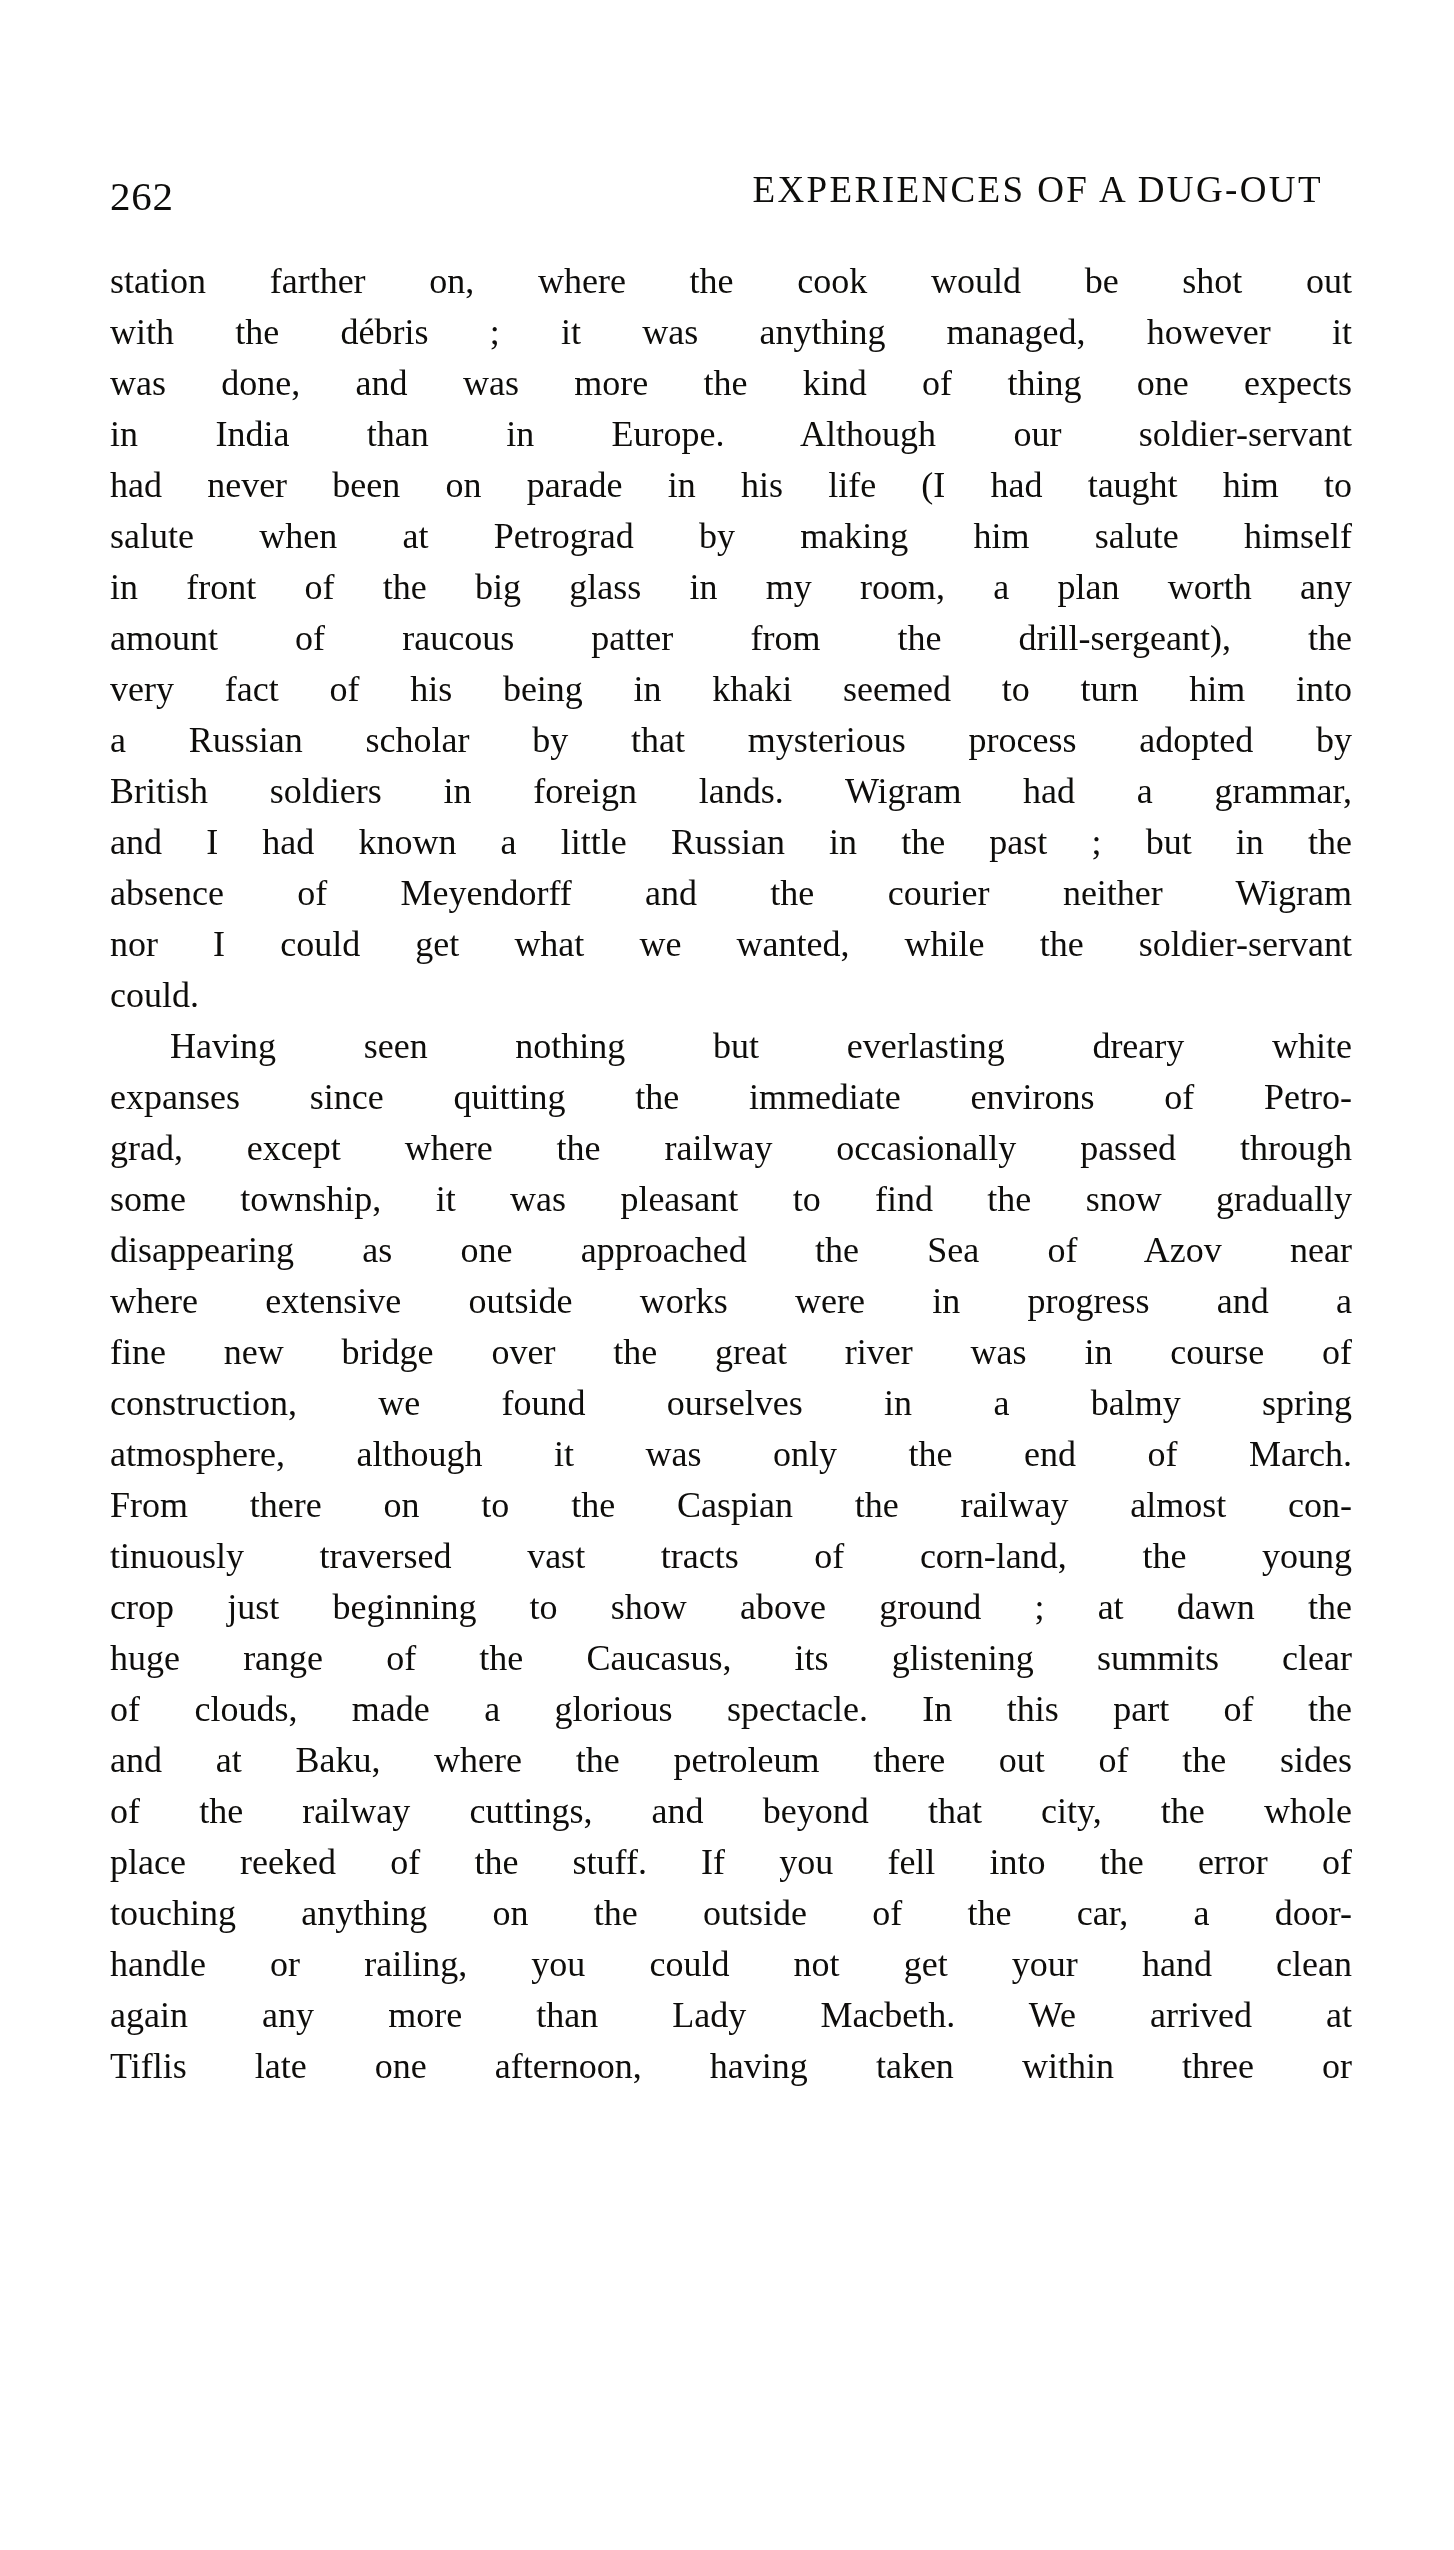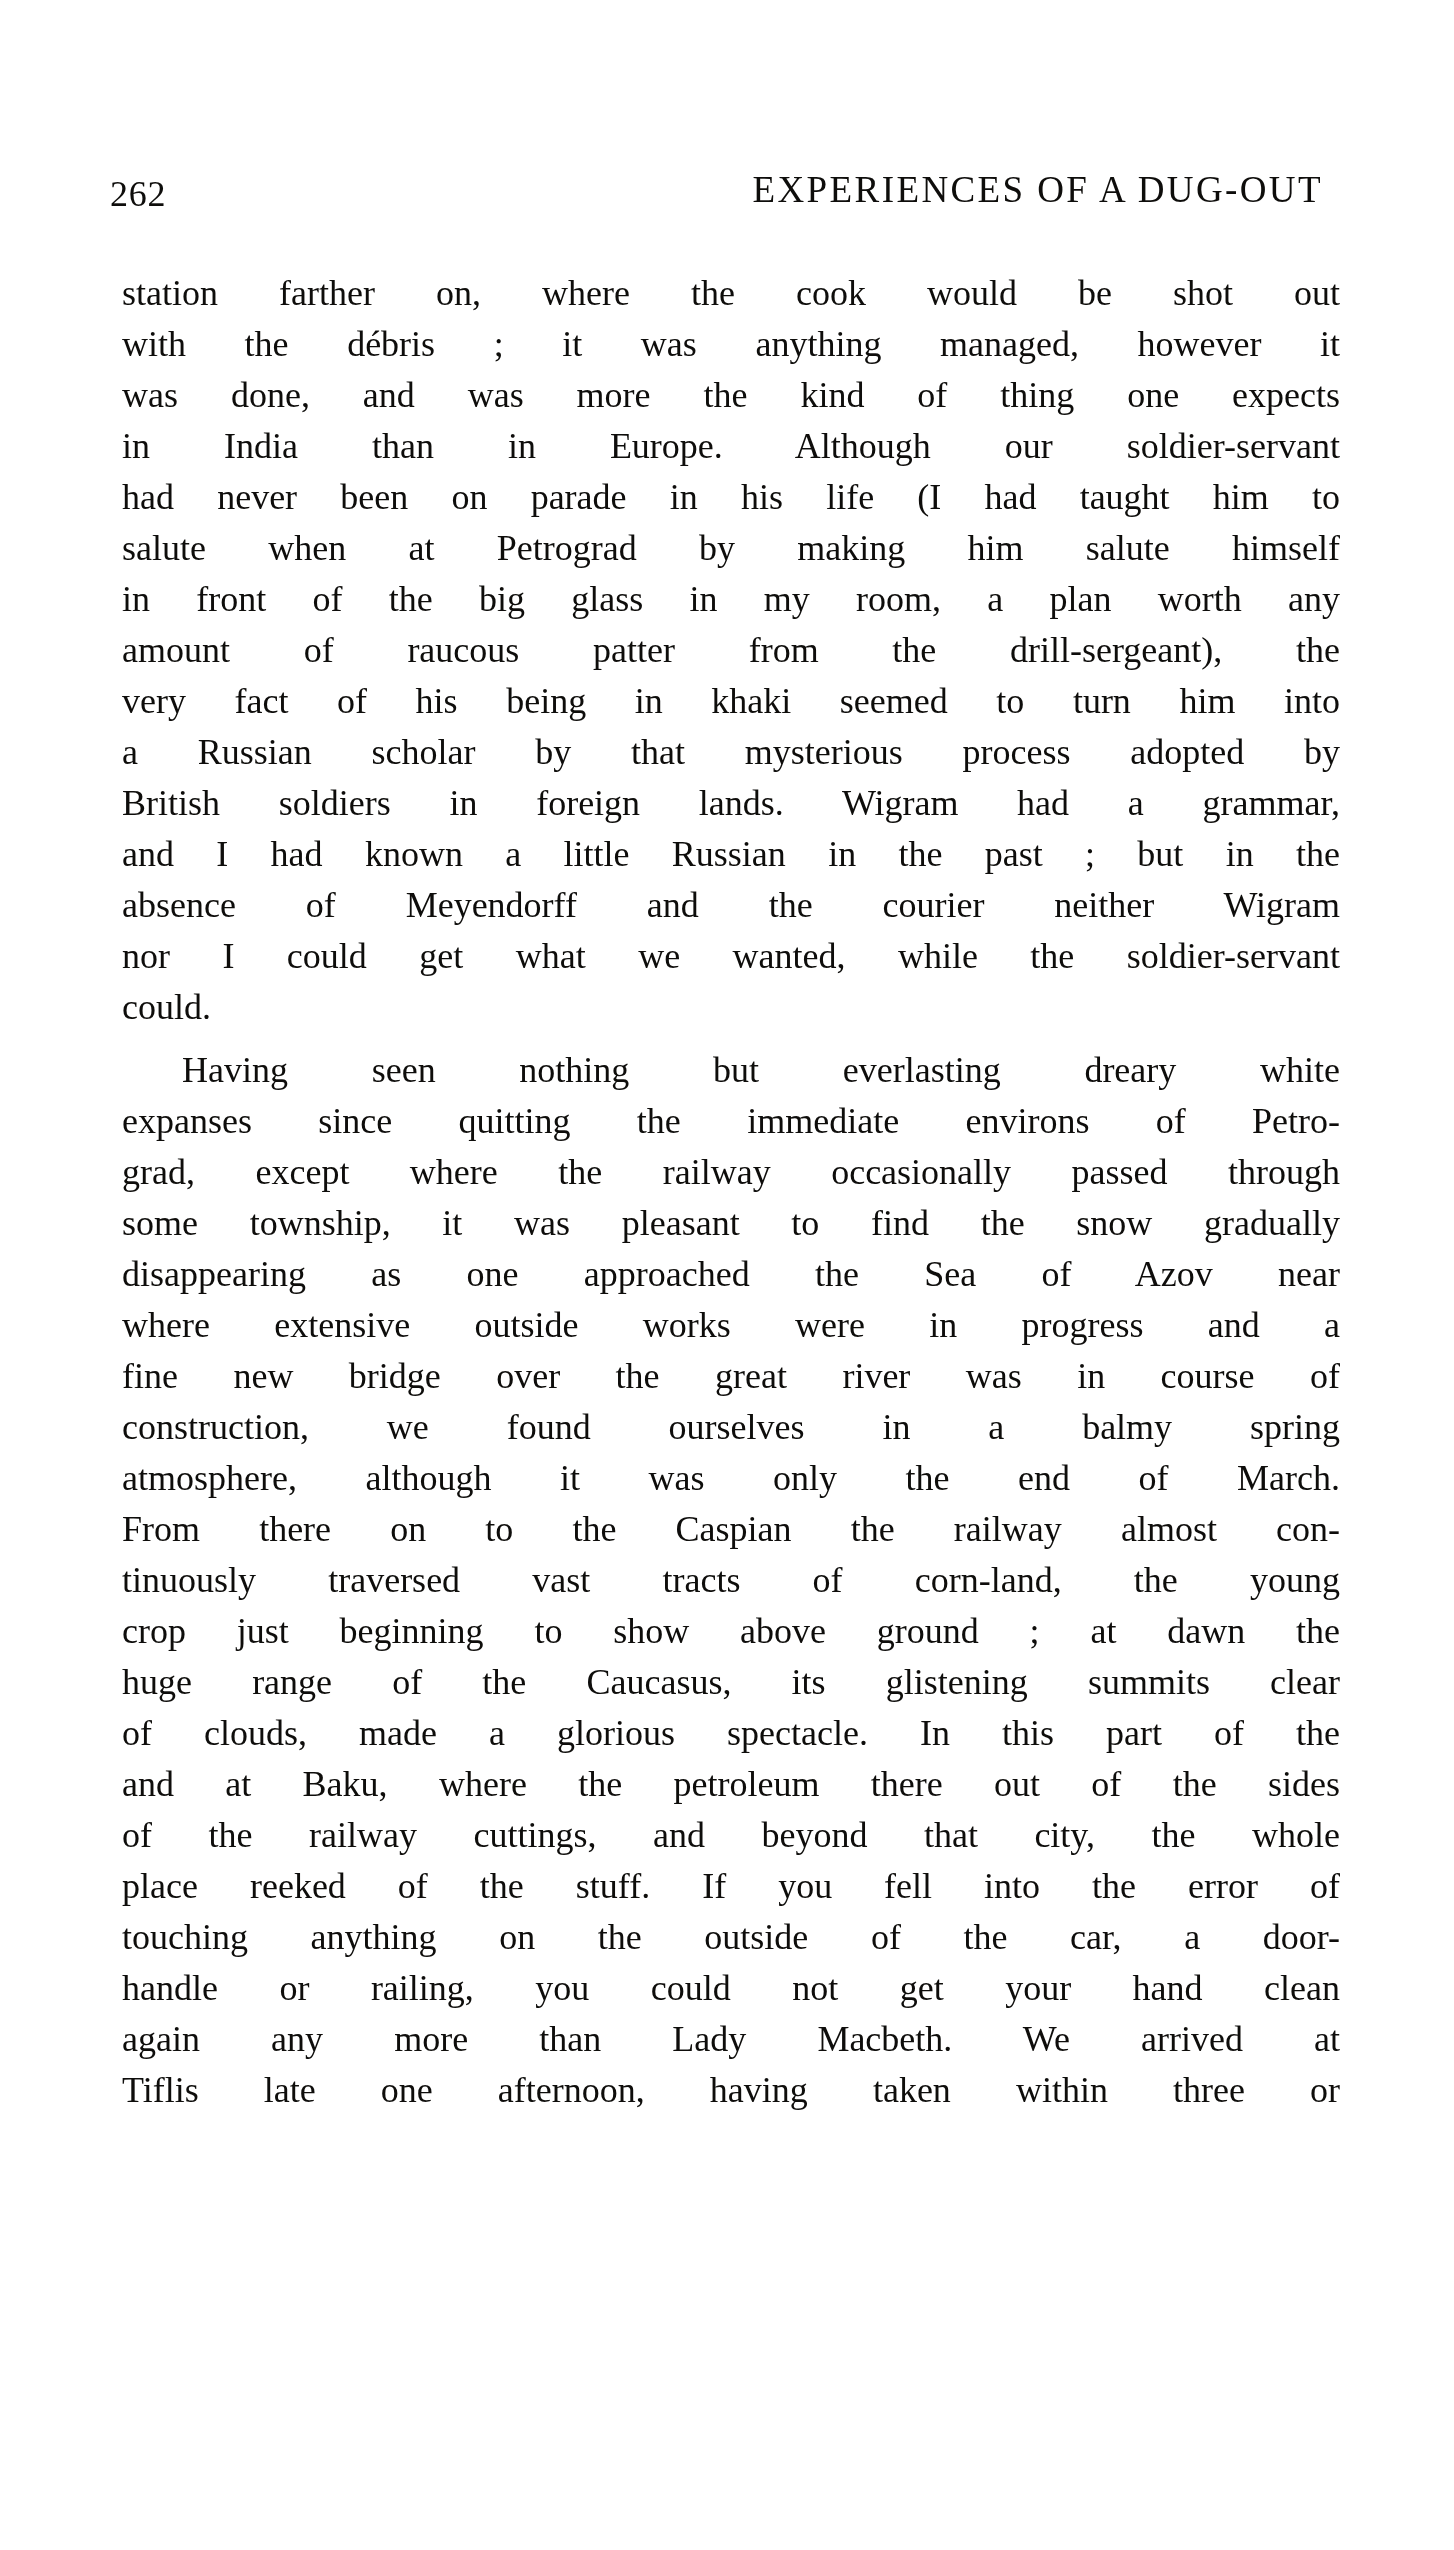--- a/index.html
+++ b/index.html
@@ -21,40 +21,40 @@
     position: absolute;
     top: 171px;
     left: 110px;
     right: 102px;
     height: 48px;
   }
   .page-number {
     position: absolute;
     left: 0;
     top: 4.8px;
-    font-size: 36px;
+    font-size: 41px;
     line-height: 1;
     letter-spacing: 0.8px;
   }
   .running-title {
     display: block;
     text-align: right;
     transform: translateX(-29px);
     font-size: 37px;
     line-height: 1;
     letter-spacing: 2.4px;
     white-space: nowrap;
   }
   .page-body {
     position: absolute;
     top: 256px;
     left: 110px;
     right: 102px;
   }
-  .para { margin: 12px; padding: 0; }
+  .para { margin: 0; padding: 0; }
   .line {
     font-size: 36px;
     line-height: 51px;
     text-align: justify;
     text-align-last: justify;
     hyphens: none;
     white-space: normal;
     color: var(--ink, #0e0d0b);
   }
   .line.indent { text-indent: 60px; }

